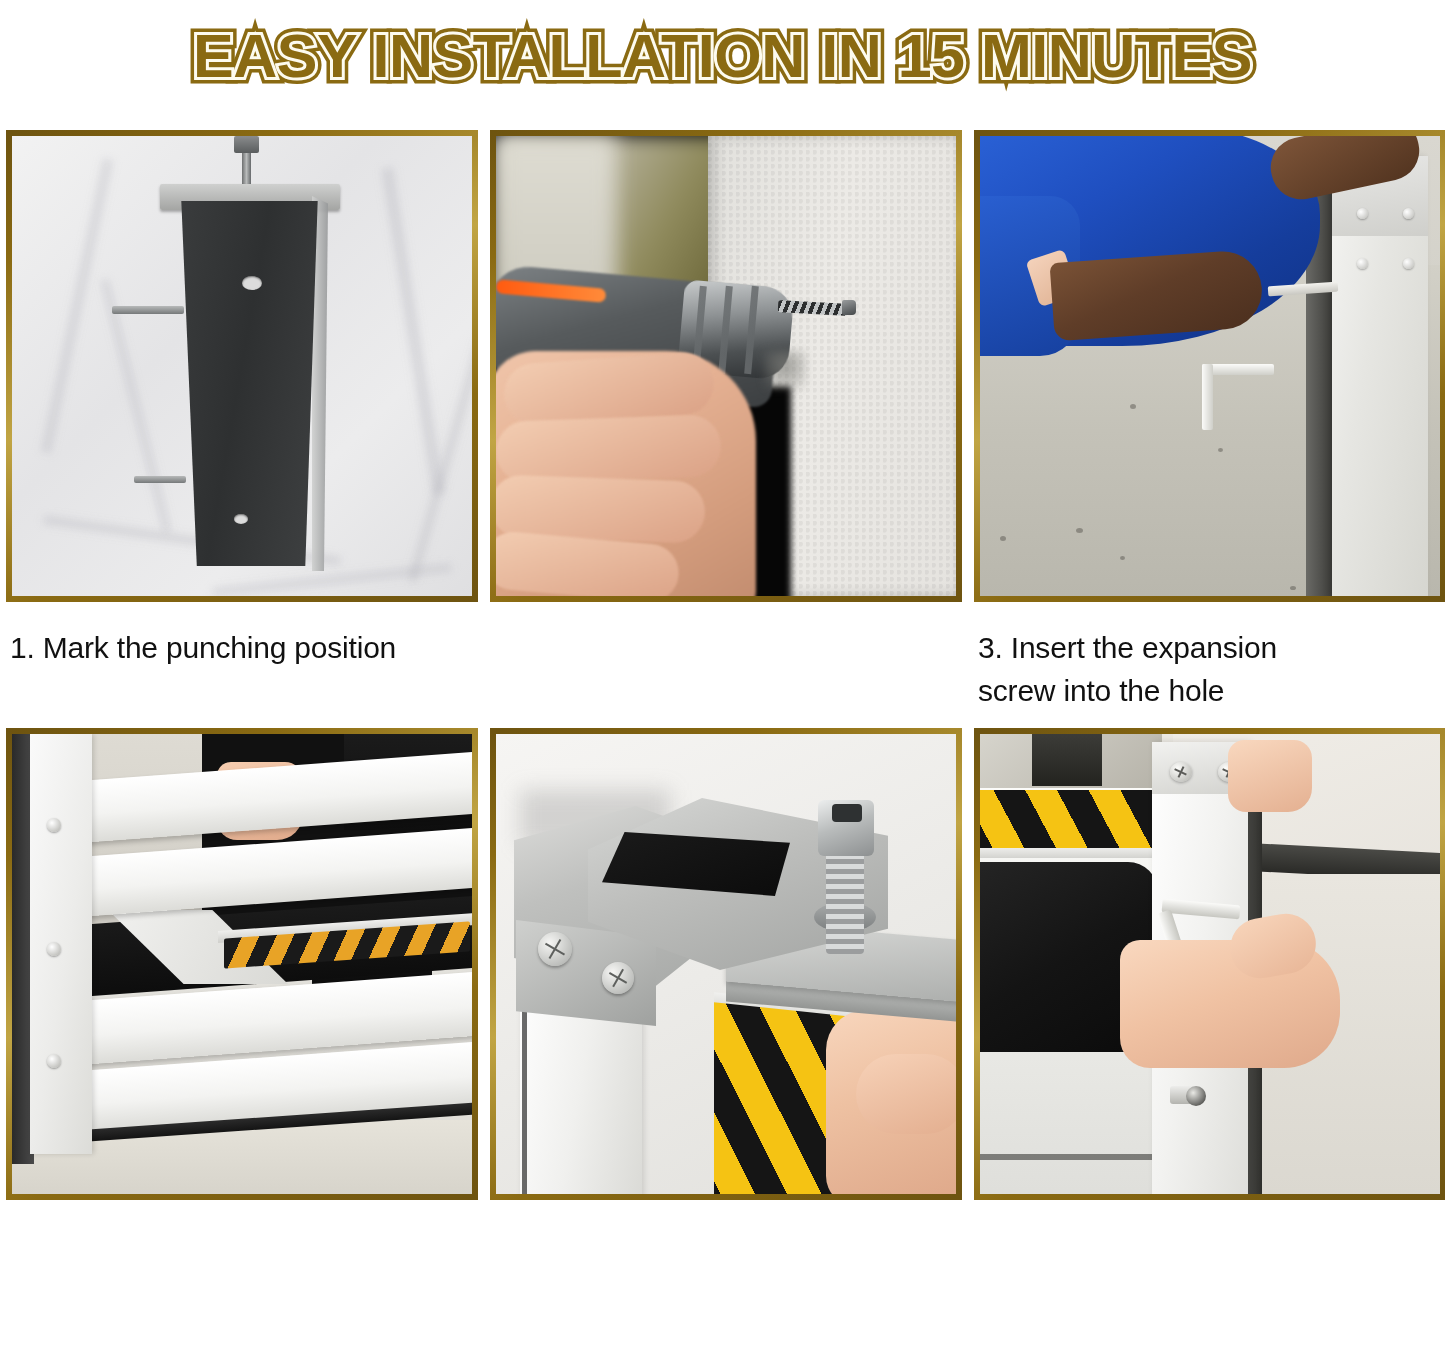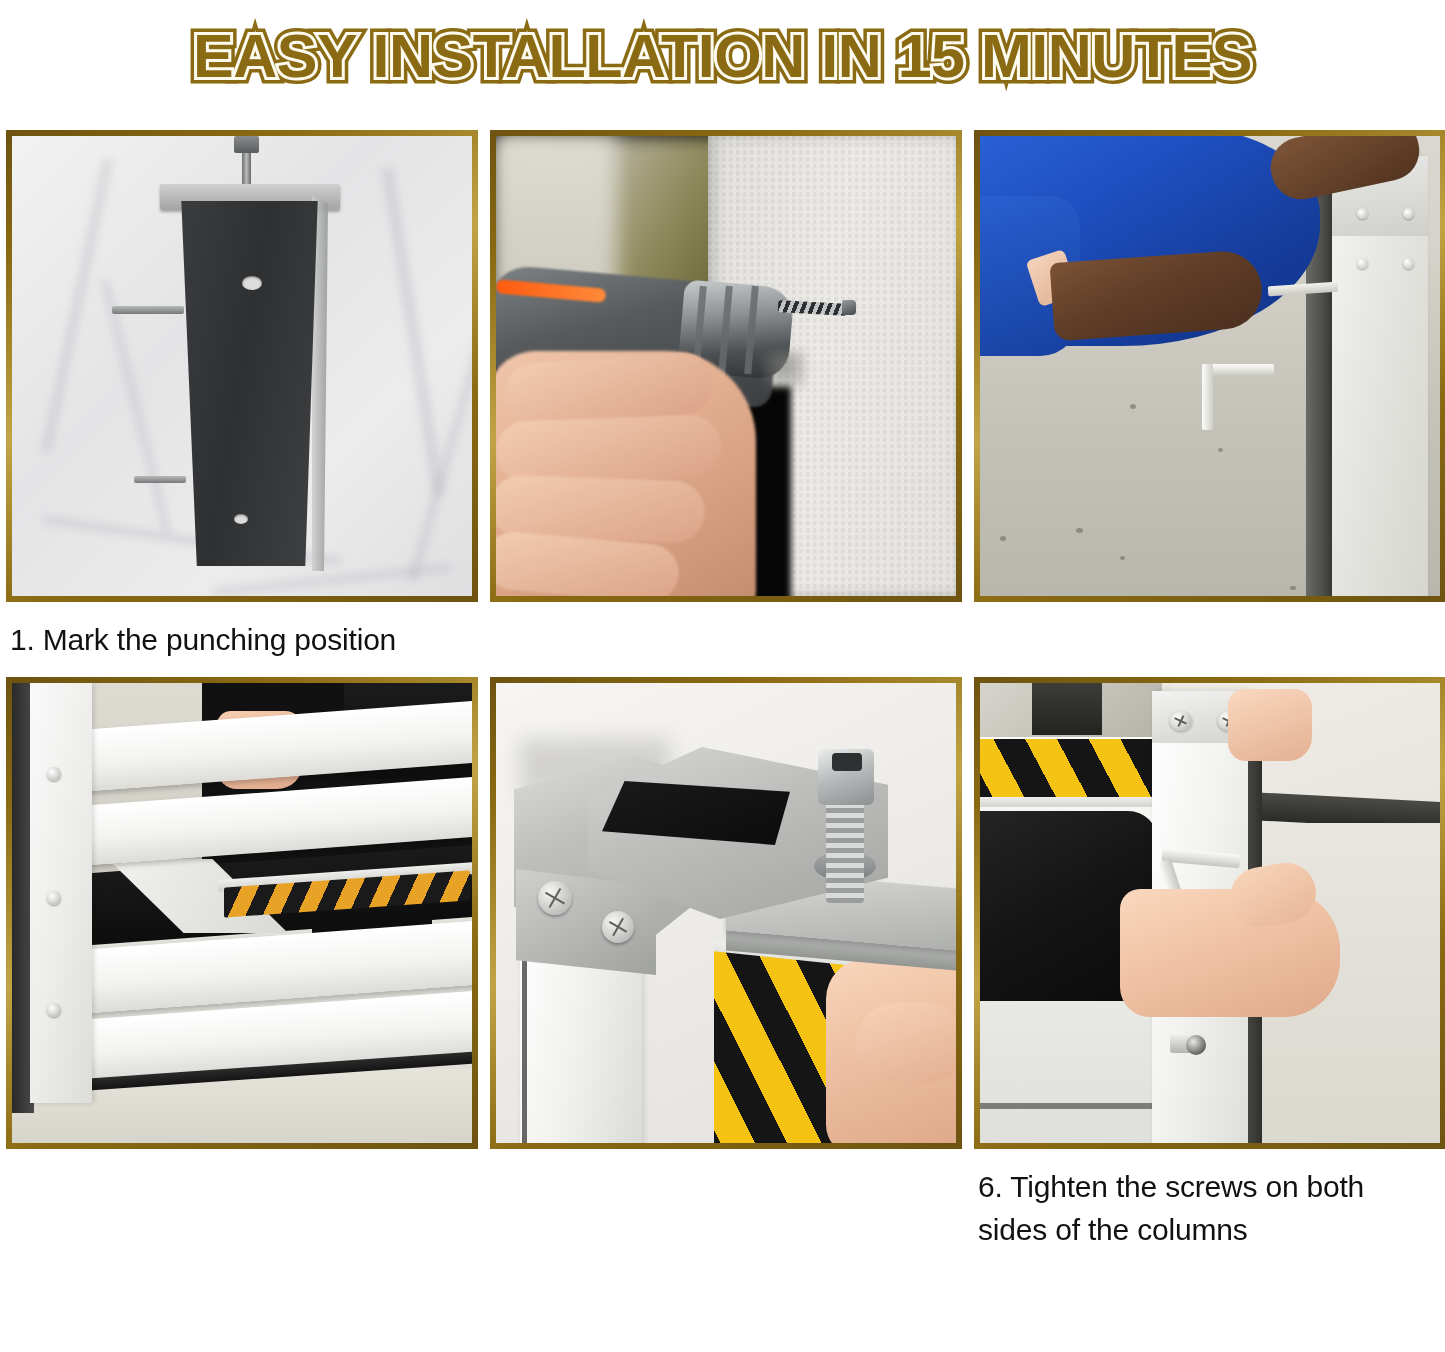--- a/index.html
+++ b/index.html
@@ -63,21 +63,21 @@
     border:6px solid;
     border-image: linear-gradient(155deg,#6e5410 0%,#8a6a12 18%,#c1a544 45%,#8a6a12 70%,#6e5410 100%) 1;
     border-radius:4px;
     background:#e9e9e9;
     overflow:hidden;
     position:relative;
   }
   .photo { position:absolute; inset:0; overflow:hidden; }
 
   .caption {
-    margin-top:16px;
+    margin-top:24px;
     font-family:"Liberation Sans", sans-serif;
     font-size:30px;
     line-height:43px;
     color:#111;
     letter-spacing:-0.2px;
     padding-left:4px;
     white-space:pre-line;
   }
 
   
@@ -666,20 +666,22 @@
             <div class="shirt"></div>
             <div class="shirt2"></div>
             <div class="arm-top"></div>
             <div class="sleeve-cuff"></div>
             <div class="arm"></div>
             <div class="wrench-h"></div>
             <div class="allen"></div>
             <div class="allen2"></div>
           </div>
         </div>
+        <div class="caption">3. Insert the expansion
+screw into the hole</div>
       </div>
     </div>
 
     <div class="row second">
 
       <div class="cell">
         <div class="frame">
           <div class="photo p4">
             <div class="bgwall"></div>
             <div class="bgdark"></div>
@@ -754,19 +756,17 @@
             <div class="capscrew c2"></div>
             <div class="screw6"></div>
             <div class="screw6b"></div>
             <div class="wrench6"></div>
             <div class="wrench6b"></div>
             <div class="hand6"></div>
             <div class="thumb6"></div>
             <div class="hand6b"></div>
           </div>
         </div>
-        <div class="caption">6. Tighten the screws on both
-sides of the columns</div>
       </div>
     </div>
 
   </div>
 </div>
 
 </body></html>

